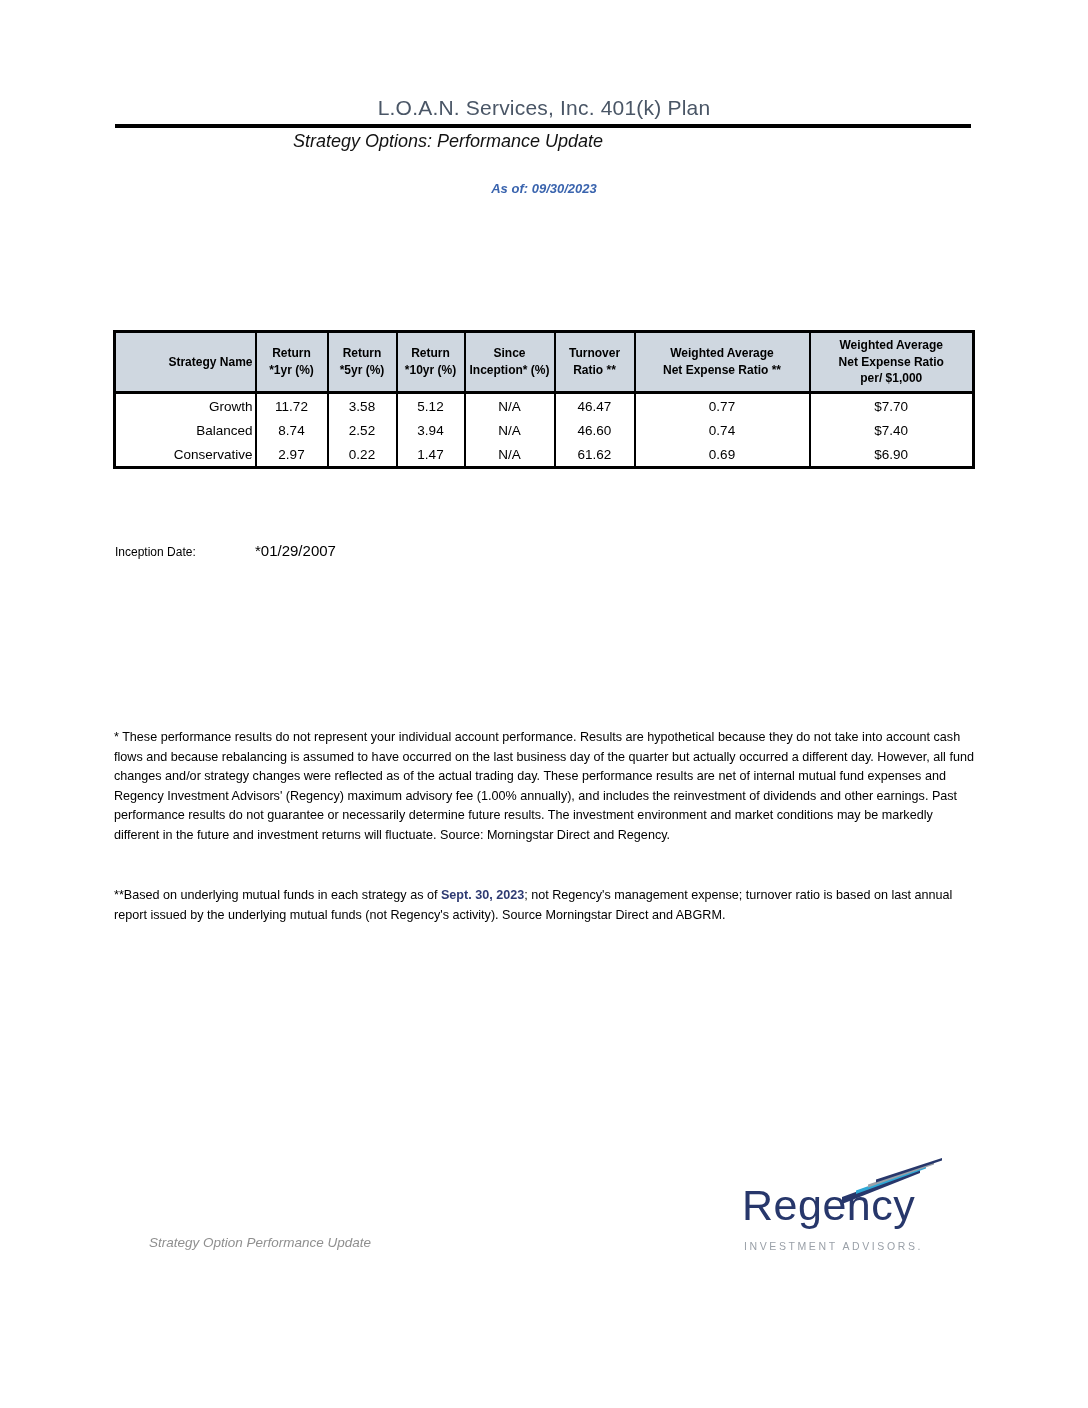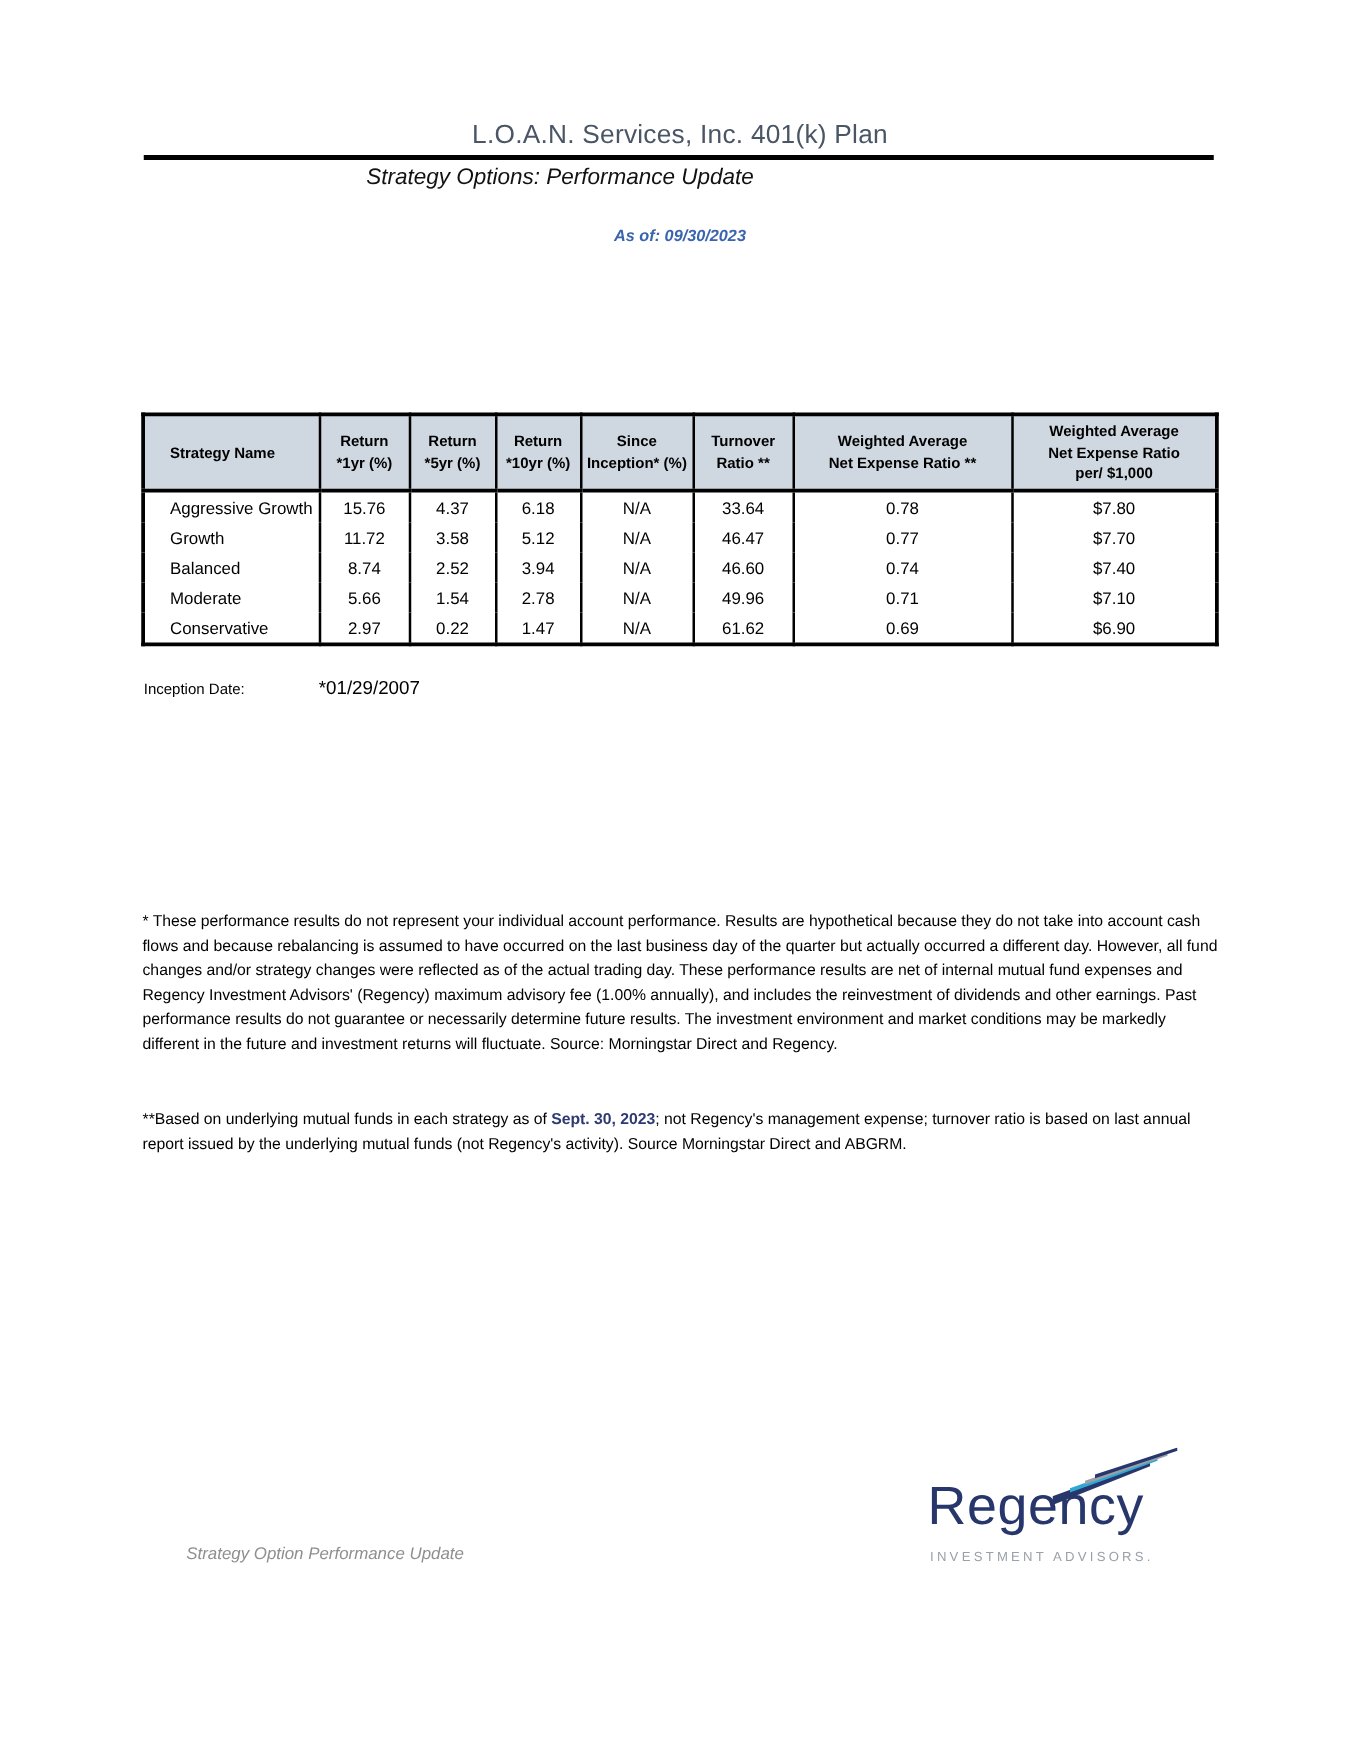--- a/index.html
+++ b/index.html
@@ -46,21 +46,21 @@
     height: 56px; padding: 1px 2px;
     border-left: 2px solid #000; border-bottom: 3px solid #000;
     white-space: pre-line;
   }
   table.perf td {
     font-size: 13.5px; text-align: center; vertical-align: middle;
     height: 24px; padding: 0 2px;
     border-left: 2px solid #000;
   }
   table.perf th:first-child, table.perf td:first-child { border-left: none; }
-  table.perf .left { text-align: left; padding-left: 20px; }
+  table.perf .left { text-align: right; padding-left: 20px; }
   .inception { position: absolute; top: 542px; left: 115px; font-size: 12px; }
   .inception .lbl { display: inline-block; width: 140px; }
   .inception .val { font-size: 15px; }
   .footnote {
     position: absolute; left: 114px; width: 862px;
     font-size: 12.6px; line-height: 19.6px; color: #000; margin-top: 22px;
   }
   .fn1 { top: 706px; }
   .fn2 { top: 864px; }
   .fn2 .hl { font-weight: bold; color: var(--highlight, #2e3a72); }
@@ -124,58 +124,38 @@
 Ratio **</th>
         <th>Weighted Average
 Net Expense Ratio **</th>
         <th>Weighted Average
 Net Expense Ratio
 per/ $1,000</th>
       </tr>
     </thead>
     <tbody>
       <tr>
-        <td class="left">Aggressive Growth</td>
-        <td>15.76</td>
-        <td>4.37</td>
-        <td>6.18</td>
-        <td>N/A</td>
-        <td>33.64</td>
-        <td>0.78</td>
-        <td>$7.80</td>
-      </tr>
-      <tr>
         <td class="left">Growth</td>
         <td>11.72</td>
         <td>3.58</td>
         <td>5.12</td>
         <td>N/A</td>
         <td>46.47</td>
         <td>0.77</td>
         <td>$7.70</td>
       </tr>
       <tr>
         <td class="left">Balanced</td>
         <td>8.74</td>
         <td>2.52</td>
         <td>3.94</td>
         <td>N/A</td>
         <td>46.60</td>
         <td>0.74</td>
         <td>$7.40</td>
-      </tr>
-      <tr>
-        <td class="left">Moderate</td>
-        <td>5.66</td>
-        <td>1.54</td>
-        <td>2.78</td>
-        <td>N/A</td>
-        <td>49.96</td>
-        <td>0.71</td>
-        <td>$7.10</td>
       </tr>
       <tr>
         <td class="left">Conservative</td>
         <td>2.97</td>
         <td>0.22</td>
         <td>1.47</td>
         <td>N/A</td>
         <td>61.62</td>
         <td>0.69</td>
         <td>$6.90</td>

